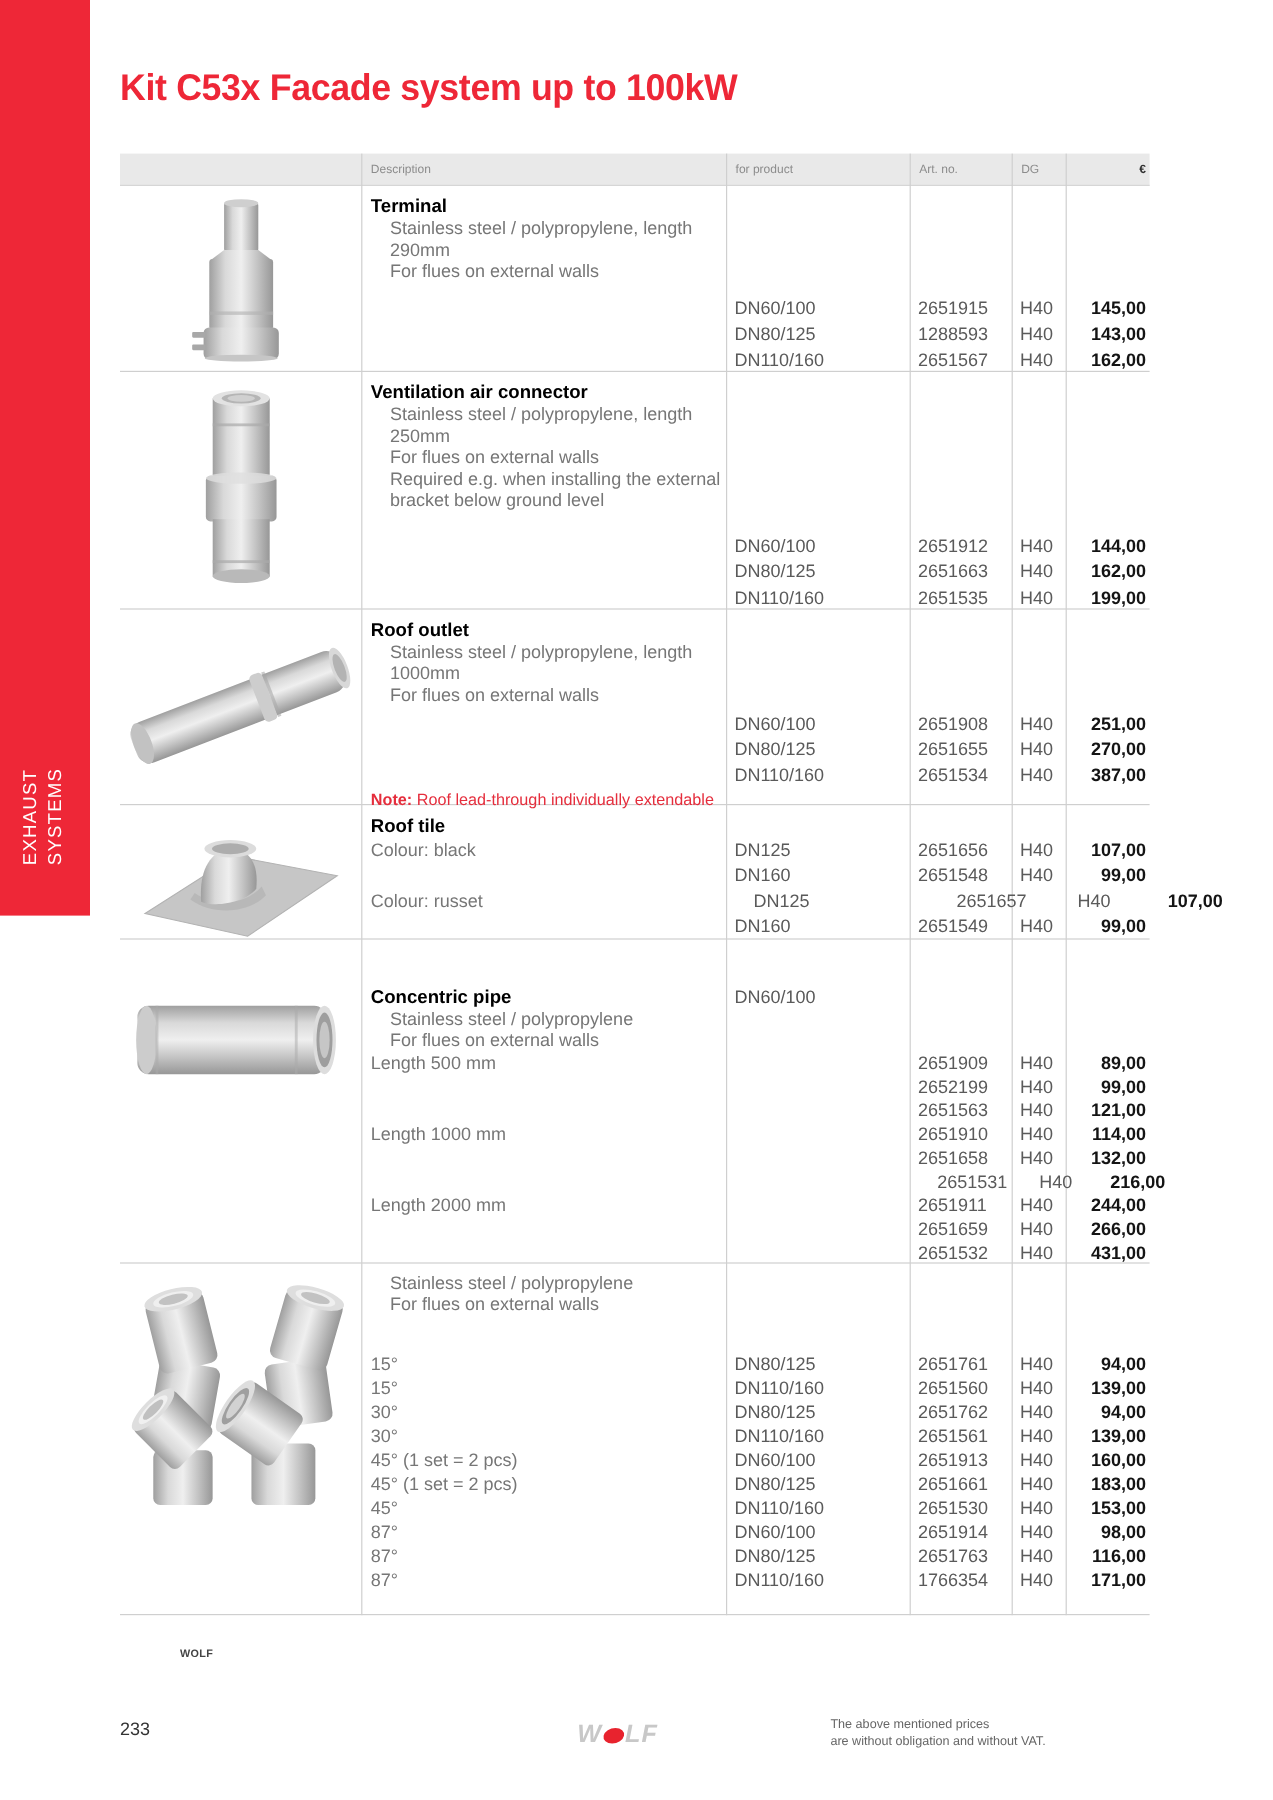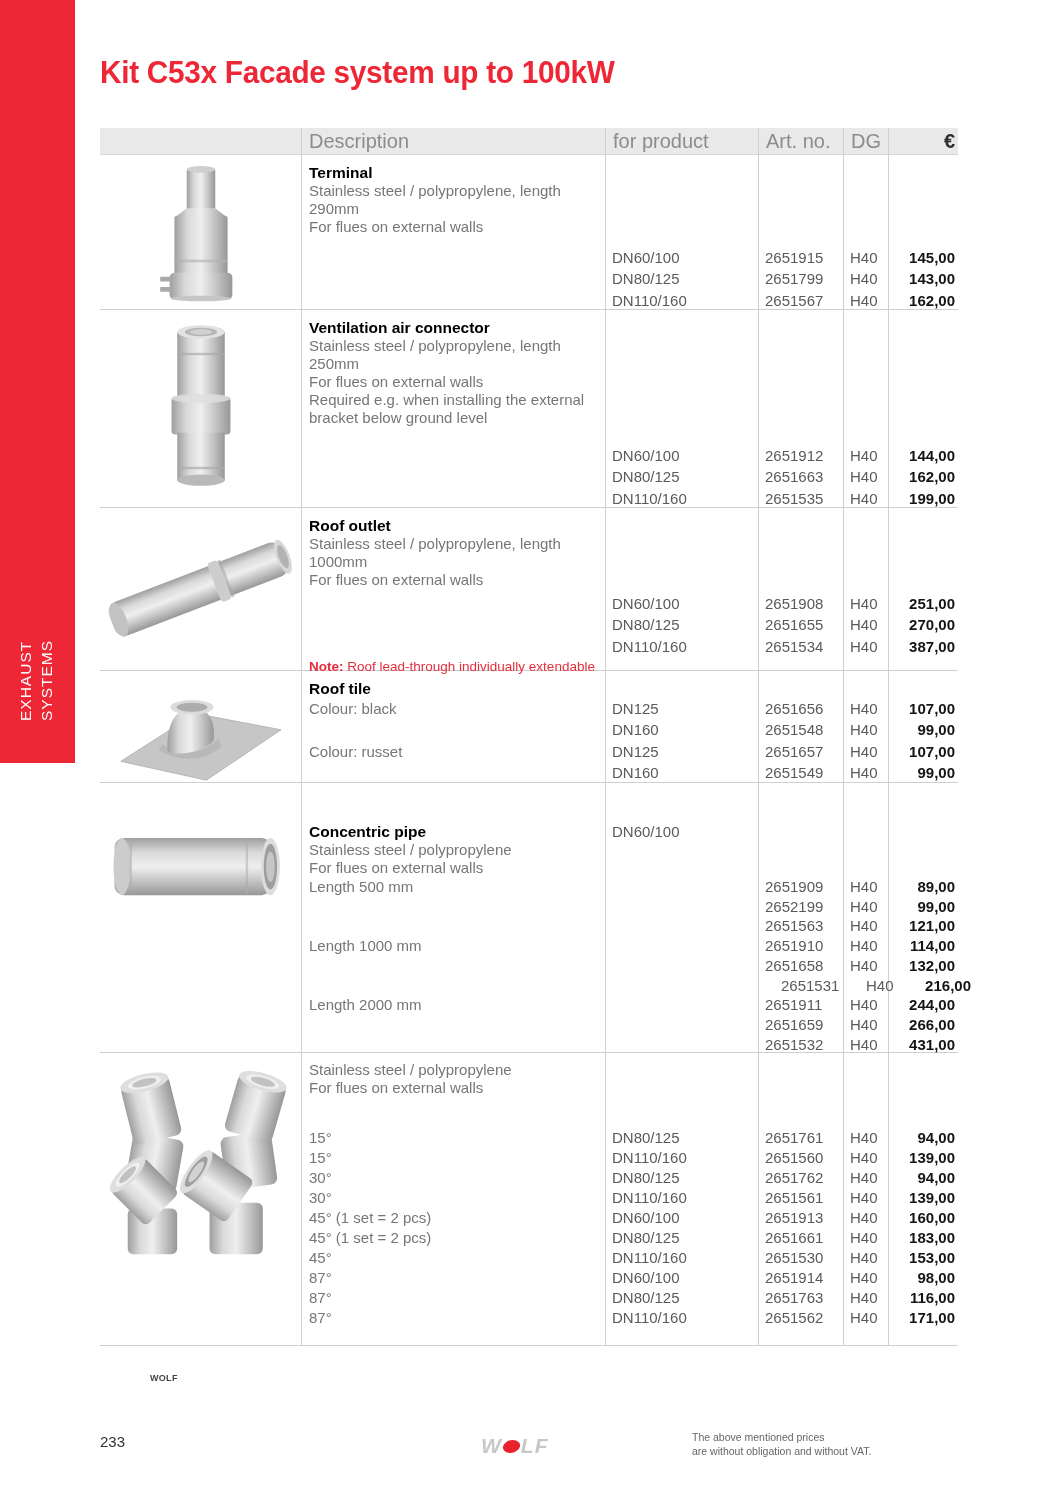--- a/index.html
+++ b/index.html
@@ -19,39 +19,39 @@
   .page-title {
     position:absolute; left:100px; top:55px; color:#ee2737;
     font-size:31px; font-weight:700; letter-spacing:-0.3px;
     transform:scaleX(0.96); transform-origin:left center; white-space:nowrap;
   }
   
   .ptable { position:absolute; left:100px; top:128px; width:858px; }
   .thead {
     height:27px; background:#e9e9e9; display:grid;
     grid-template-columns:201px 304px 153px 85px 45px 70px;
-    align-items:center; font-size:20px; color:#8c8c8c;
+    align-items:center; font-size:10px; color:#8c8c8c;
     border-bottom:1px solid #d6d6d6;
   }
   .thead .hc { padding-left:8px; }
   .thead .hc.price { text-align:right; padding-right:3px; color:#2f2f2f; font-weight:700; }
   .tbody { position:relative; }
   .vsep { position:absolute; top:-27px; bottom:0; width:1px; background:#cfcfcf; }
   .prow { position:relative; border-bottom:1px solid #cfcfcf; }
   .img-cell { position:absolute; left:0; top:0; width:201px; height:100%;
     display:flex; justify-content:center; align-items:flex-start; padding-top:3px; }
   .row-content { margin-left:201px; }
   .line { display:grid; grid-template-columns:304px 153px 85px 45px 70px; }
   .c-label { padding-left:8px; color:#767676; white-space:nowrap; }
   .c-prod, .c-art, .c-dg { padding-left:7px; color:#5a5a5a; white-space:nowrap; }
   .c-price { text-align:right; padding-right:3px; font-weight:700; color:#141414; white-space:nowrap; }
   .title-line { line-height:19px; font-size:15.5px; }
   .title-line .c-label { font-weight:700; color:#000000; }
   .title-line .c-prod { font-size:15px; }
-  .desc { width:304px; padding-left:8px; font-size:15px; line-height:18px;
+  .desc { width:304px; padding-left:24px; font-size:15px; line-height:18px;
     color:#767676; white-space:nowrap; }
   .vline { font-size:15px; }
   .note { padding-left:8px; font-size:13.5px; color:#e52d3c; margin-top:2px; white-space:nowrap; }
   .note b { font-weight:700; }
   
   .footer-page { position:absolute; left:100px; top:1433px; font-size:15px; color:#333333; font-weight:500; }
   .footer-brand { position:absolute; left:150px; top:1373px; font-size:9px; font-weight:700;
     color:#444444; letter-spacing:0.3px; }
   .wolf-logo { position:absolute; left:481px; top:1434px; display:flex; align-items:center;
     font-style:italic; font-weight:900; font-size:21px; color:#c8c8c8; letter-spacing:1px; }
@@ -123,21 +123,21 @@
           <div class="line vline" style="line-height: 21.3px;">
             <div class="c-label"></div>
             <div class="c-prod">DN60/100</div>
             <div class="c-art">2651915</div>
             <div class="c-dg">H40</div>
             <div class="c-price">145,00</div>
           </div>
           <div class="line vline" style="line-height: 21.3px;">
             <div class="c-label"></div>
             <div class="c-prod">DN80/125</div>
-            <div class="c-art">2651799</div>
+            <div class="c-art">1288593</div>
             <div class="c-dg">H40</div>
             <div class="c-price">143,00</div>
           </div>
           <div class="line vline" style="line-height: 21.3px;">
             <div class="c-label"></div>
             <div class="c-prod">DN110/160</div>
             <div class="c-art">2651567</div>
             <div class="c-dg">H40</div>
             <div class="c-price">162,00</div>
           </div>
@@ -296,21 +296,21 @@
             <div class="c-dg">H40</div>
             <div class="c-price">107,00</div>
           </div>
           <div class="line vline" style="line-height: 21.3px;">
             <div class="c-label"></div>
             <div class="c-prod">DN160</div>
             <div class="c-art">2651548</div>
             <div class="c-dg">H40</div>
             <div class="c-price">99,00</div>
           </div>
-          <div class="line vline" style="line-height: 21.3px;">
+          <div class="line vline" style="line-height: 21.3px; gap: 16px;">
             <div class="c-label">Colour: russet</div>
             <div class="c-prod">DN125</div>
             <div class="c-art">2651657</div>
             <div class="c-dg">H40</div>
             <div class="c-price">107,00</div>
           </div>
           <div class="line vline" style="line-height: 21.3px;">
             <div class="c-label"></div>
             <div class="c-prod">DN160</div>
             <div class="c-art">2651549</div>
@@ -532,21 +532,21 @@
           <div class="line vline" style="line-height: 20px;">
             <div class="c-label">87°</div>
             <div class="c-prod">DN80/125</div>
             <div class="c-art">2651763</div>
             <div class="c-dg">H40</div>
             <div class="c-price">116,00</div>
           </div>
           <div class="line vline" style="line-height: 20px;">
             <div class="c-label">87°</div>
             <div class="c-prod">DN110/160</div>
-            <div class="c-art">2651562</div>
+            <div class="c-art">1766354</div>
             <div class="c-dg">H40</div>
             <div class="c-price">171,00</div>
           </div>
         </div>
       </div>
     </div>
 </div>
 
 <div class="footer-page">233</div>
 <div class="footer-brand">WOLF</div>

